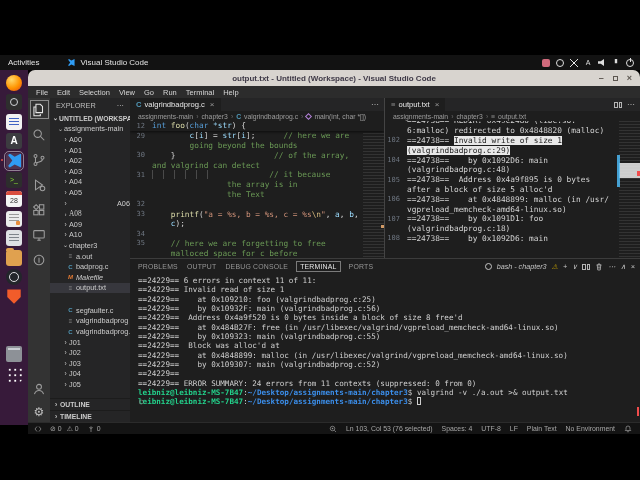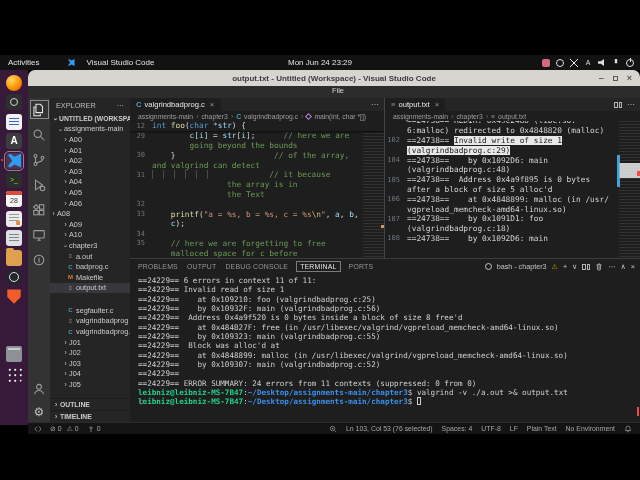--- a/index.html
+++ b/index.html
@@ -4,21 +4,21 @@
 <style>
   html,body{margin:0;padding:0;background:#000;}
   *{box-sizing:border-box;}
   .screen{position:relative;width:640px;height:480px;background:#000;overflow:hidden;
           font-family:"Liberation Sans",sans-serif;color:#ccc;}
 
   
   .topbar{position:absolute;left:0;top:55px;right:0;height:15px;background:#121212;
           display:flex;align-items:center;font-size:8px;color:#e3e3e3;}
   .topbar .activities{margin-left:8px;}
-  .topbar .appname{margin-left:28px;display:flex;align-items:center;gap:12px;}
+  .topbar .appname{margin-left:28px;display:flex;align-items:center;gap:6px;}
   .appname .vsglyph{width:7px;height:7px;background:#2f9cf4;clip-path:polygon(100% 0,100% 100%,55% 78%,20% 100%,8% 88%,38% 50%,8% 12%,20% 0,55% 22%);}
   .topbar .clock{position:absolute;left:0;right:0;text-align:center;}
   .tray{position:absolute;right:6px;display:flex;align-items:center;gap:6px;}
   .tray .ti{width:8px;height:8px;display:inline-block;}
   .ti-record{background:#d16a7c;border-radius:2px;}
   .ti-a11y{border:1px solid #ddd;border-radius:50%;}
   .ti-star{background:radial-gradient(#eee 1px,transparent 1.4px),linear-gradient(45deg,transparent 45%,#ddd 45% 55%,transparent 55%),linear-gradient(-45deg,transparent 45%,#ddd 45% 55%,transparent 55%);}
   .ti-net{color:#ddd;font-size:7px;line-height:8px;text-align:center;width:auto;}
   .ti-vol{background:#ddd;clip-path:polygon(0 35%,35% 35%,75% 5%,75% 95%,35% 65%,0 65%);}
   .ti-mic{background:#ddd;clip-path:polygon(35% 0,65% 0,65% 60%,35% 60%);border-radius:2px;}
@@ -64,21 +64,21 @@
   .dk-obs{border-radius:50%;background:#23262b;}
   .dk-obs::after{content:"";position:absolute;inset:3px;border:1.6px solid #dcdde0;border-radius:50%;}
   .dk-brave{background:#f25c2a;clip-path:polygon(8% 8%,92% 8%,92% 55%,50% 96%,8% 55%);}
   .dk-trash{background:#8d9197;border-radius:2px;}
   .dk-trash::before{content:"";position:absolute;left:2px;right:2px;top:2px;height:2px;background:#caced3;}
   .dk-grid{background-image:radial-gradient(#fff 1.1px,transparent 1.4px);background-size:5.5px 5.5px;background-position:1px 1px;}
   .dk-dot::before{content:"";position:absolute;left:-5px;top:6px;width:2px;height:2px;background:#e2514c;border-radius:50%;}
 
   
   .menubar{position:absolute;left:28px;top:86px;right:0;height:12px;background:#2c2c2c;
-           display:flex;align-items:center;gap:9px;padding-left:8px;font-size:7.5px;color:#d5d5d5;flex-direction:column;}
+           display:flex;align-items:center;gap:9px;padding-left:8px;font-size:7.5px;color:#d5d5d5;}
   .activitybar{position:absolute;left:28px;top:98px;width:22px;bottom:58px;background:#333333;
                display:flex;flex-direction:column;align-items:center;padding-top:3px;gap:8px;}
   .ab-icon{width:17px;height:17px;display:flex;align-items:center;justify-content:center;color:#9d9d9d;flex:none;}
   .ab-icon svg{width:14px;height:14px;stroke:#9d9d9d;fill:none;stroke-width:1.2;}
   .ab-active{color:#e7e7e7;outline:1px solid #8c8c8c;}
   .ab-active svg{stroke:#e7e7e7;}
   .ab-bottom{margin-top:auto;display:flex;flex-direction:column;gap:6px;align-items:center;margin-bottom:2px;}
   .gear-glyph{font-size:12px;color:#bdbdbd;line-height:14px;}
 
   .sidebar{position:absolute;left:50px;top:98px;width:80px;bottom:58px;background:#252526;font-size:7.3px;overflow:hidden;}
@@ -151,21 +151,20 @@
 <body>
 
 <div class="screen">
 
   <div class="topbar">
     <span class="activities">Activities</span>
     <span class="appname">
       <span class="vsglyph"></span>
       <span>Visual Studio Code</span>
     </span>
-    <span class="clock">Mon Jun 24 23:29</span>
     <span class="tray">
       <span class="ti ti-record"></span>
       <span class="ti ti-a11y"></span>
       <span class="ti ti-star"></span>
       <span class="ti ti-net">A</span>
       <span class="ti ti-vol"></span>
       <span class="ti ti-mic"></span>
       <span class="ti ti-power"></span>
     </span>
   </div>
@@ -300,25 +299,25 @@
           <span>A03</span>
         </div>
         <div class="trow" style="padding-left: 12px;">
           <span class="arrow">›</span>
           <span>A04</span>
         </div>
         <div class="trow" style="padding-left: 12px;">
           <span class="arrow">›</span>
           <span>A05</span>
         </div>
-        <div class="trow" style="padding-left: 12px;">
+        <div class="trow" style="padding-left: 12px; gap: 48px;">
           <span class="arrow">›</span>
           <span>A06</span>
         </div>
-        <div class="trow" style="">
+        <div class="trow" style="padding-left: 12px; font-family: Liberation Serif, serif;">
           <span class="arrow">›</span>
           <span>A08</span>
         </div>
         <div class="trow" style="padding-left: 12px;">
           <span class="arrow">›</span>
           <span>A09</span>
         </div>
         <div class="trow" style="padding-left: 12px;">
           <span class="arrow">›</span>
           <span>A10</span>
@@ -328,21 +327,21 @@
           <span>chapter3</span>
         </div>
         <div class="trow" style="padding-left: 17px;">
           <span class="ficon fi-txt">≡</span>
           <span>a.out</span>
         </div>
         <div class="trow" style="padding-left: 17px;">
           <span class="ficon fi-c">C</span>
           <span>badprog.c</span>
         </div>
-        <div class="trow" style="padding-left: 17px;">
+        <div class="trow" style="padding-left: 17px; font-style: italic;">
           <span class="ficon fi-m">M</span>
           <span>Makefile</span>
         </div>
         <div class="trow sel" style="padding-left: 17px;">
           <span class="ficon fi-txt">≡</span>
           <span>output.txt</span>
         </div>
         <div class="trow" style="padding-left: 17px; margin-top: 12px;">
           <span class="ficon fi-c">C</span>
           <span>segfaulter.c</span>
@@ -480,21 +479,21 @@
   </div>
 
   <div class="panel">
     <div class="paneltabs" id="paneltabs">
         <span>PROBLEMS</span>
         <span>OUTPUT</span>
         <span>DEBUG CONSOLE</span>
         <span class="ptab-active">TERMINAL</span>
         <span>PORTS</span>
       </div>
-    <div class="ptools" style="top:3px;">
+    <div class="ptools" style="top:3px;font-style:italic;">
       <span class="circ"></span>
       <span>bash - chapter3</span>
       <span class="warn">⚠</span>
       <span>+</span>
       <span>∨</span>
       <span class="spliticon">
           <i></i>
           <i></i>
         </span>
       <svg width="8" height="8" viewBox="0 0 16 16" style="stroke:#c5c5c5;fill:none;stroke-width:1.4;">

